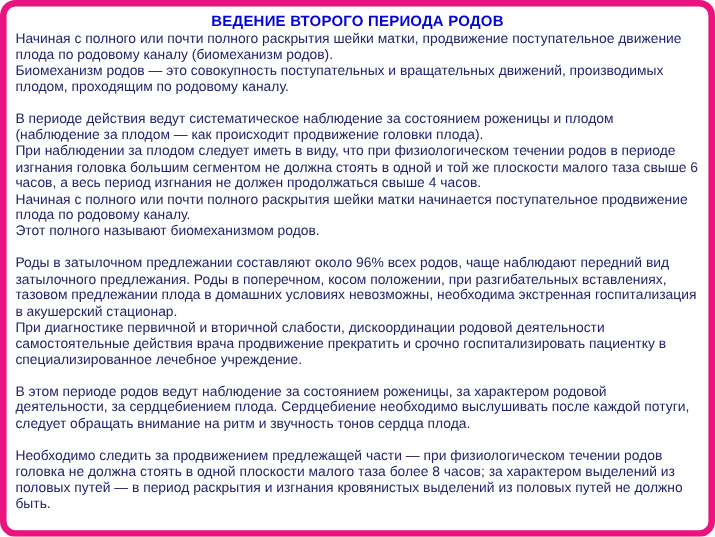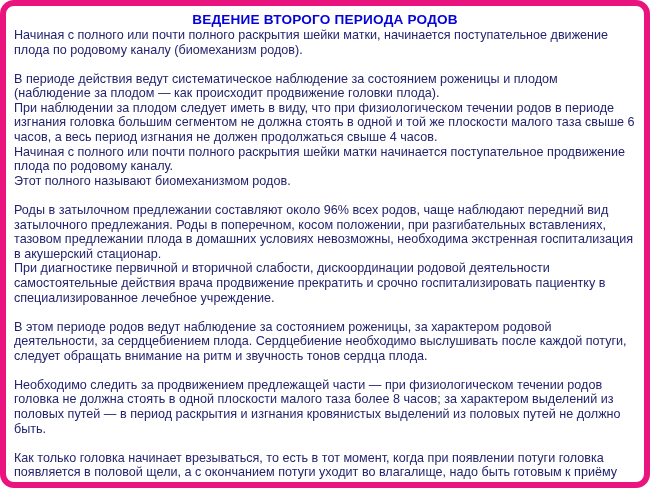--- a/index.html
+++ b/index.html
@@ -43,21 +43,22 @@
 </style>
 </head>
 <body>
 
 <div class="frame">
   <div class="content">
 
     <h1 class="page-title">ВЕДЕНИЕ ВТОРОГО ПЕРИОДА РОДОВ</h1>
 
     <div class="block">
-      <p>Начиная с полного или почти полного раскрытия шейки матки, начинается поступательное движение плода по родовому каналу (биомеханизм родов).</p>
+      <p>Начиная с полного или почти полного раскрытия шейки матки, продвижение поступательное движение плода по родовому каналу (биомеханизм родов).</p>
+      <p>Биомеханизм родов — это совокупность поступательных и вращательных движений, производимых плодом, проходящим по родовому каналу.</p>
     </div>
 
     <div class="block">
       <p>В периоде действия ведут систематическое наблюдение за состоянием роженицы и плодом (наблюдение за плодом — как происходит продвижение головки плода).</p>
       <p>При наблюдении за плодом следует иметь в виду, что при физиологическом течении родов в периоде изгнания головка большим сегментом не должна стоять в одной и той же плоскости малого таза свыше 6 часов, а весь период изгнания не должен продолжаться свыше 4 часов.</p>
       <p>Начиная с полного или почти полного раскрытия шейки матки начинается поступательное продвижение плода по родовому каналу.</p>
       <p>Этот полного называют биомеханизмом родов.</p>
     </div>
 
     <div class="block">

